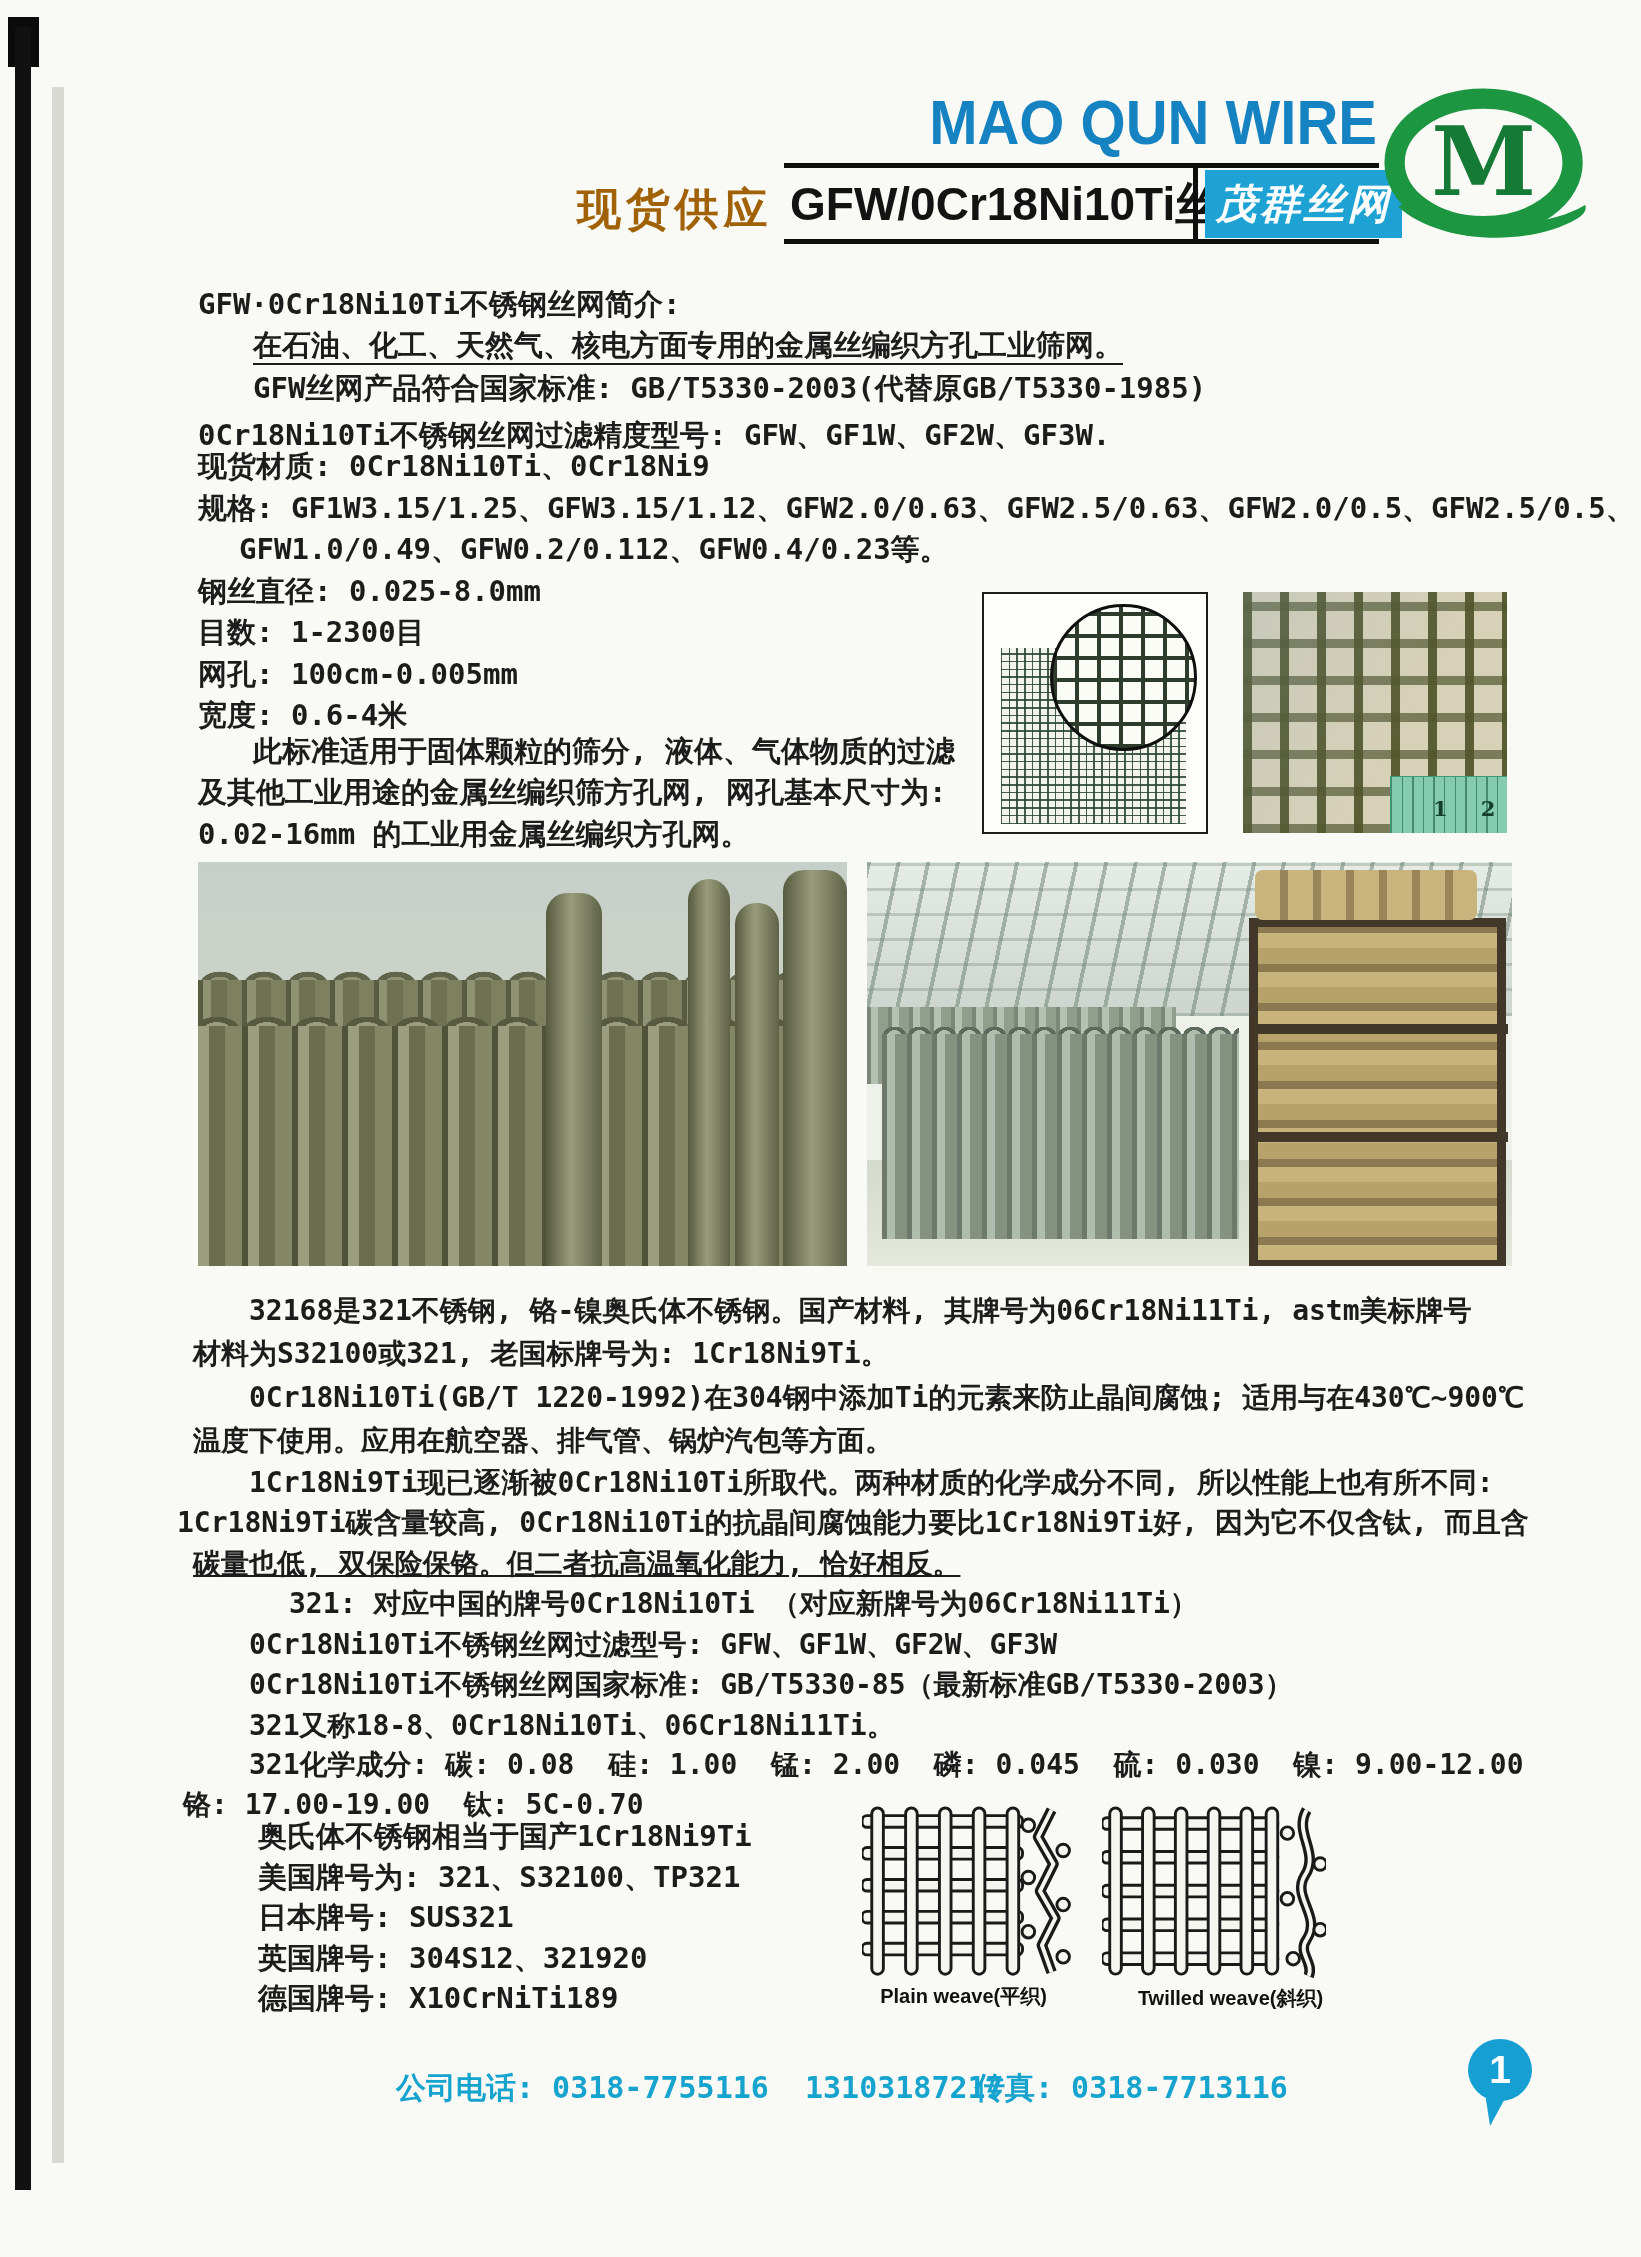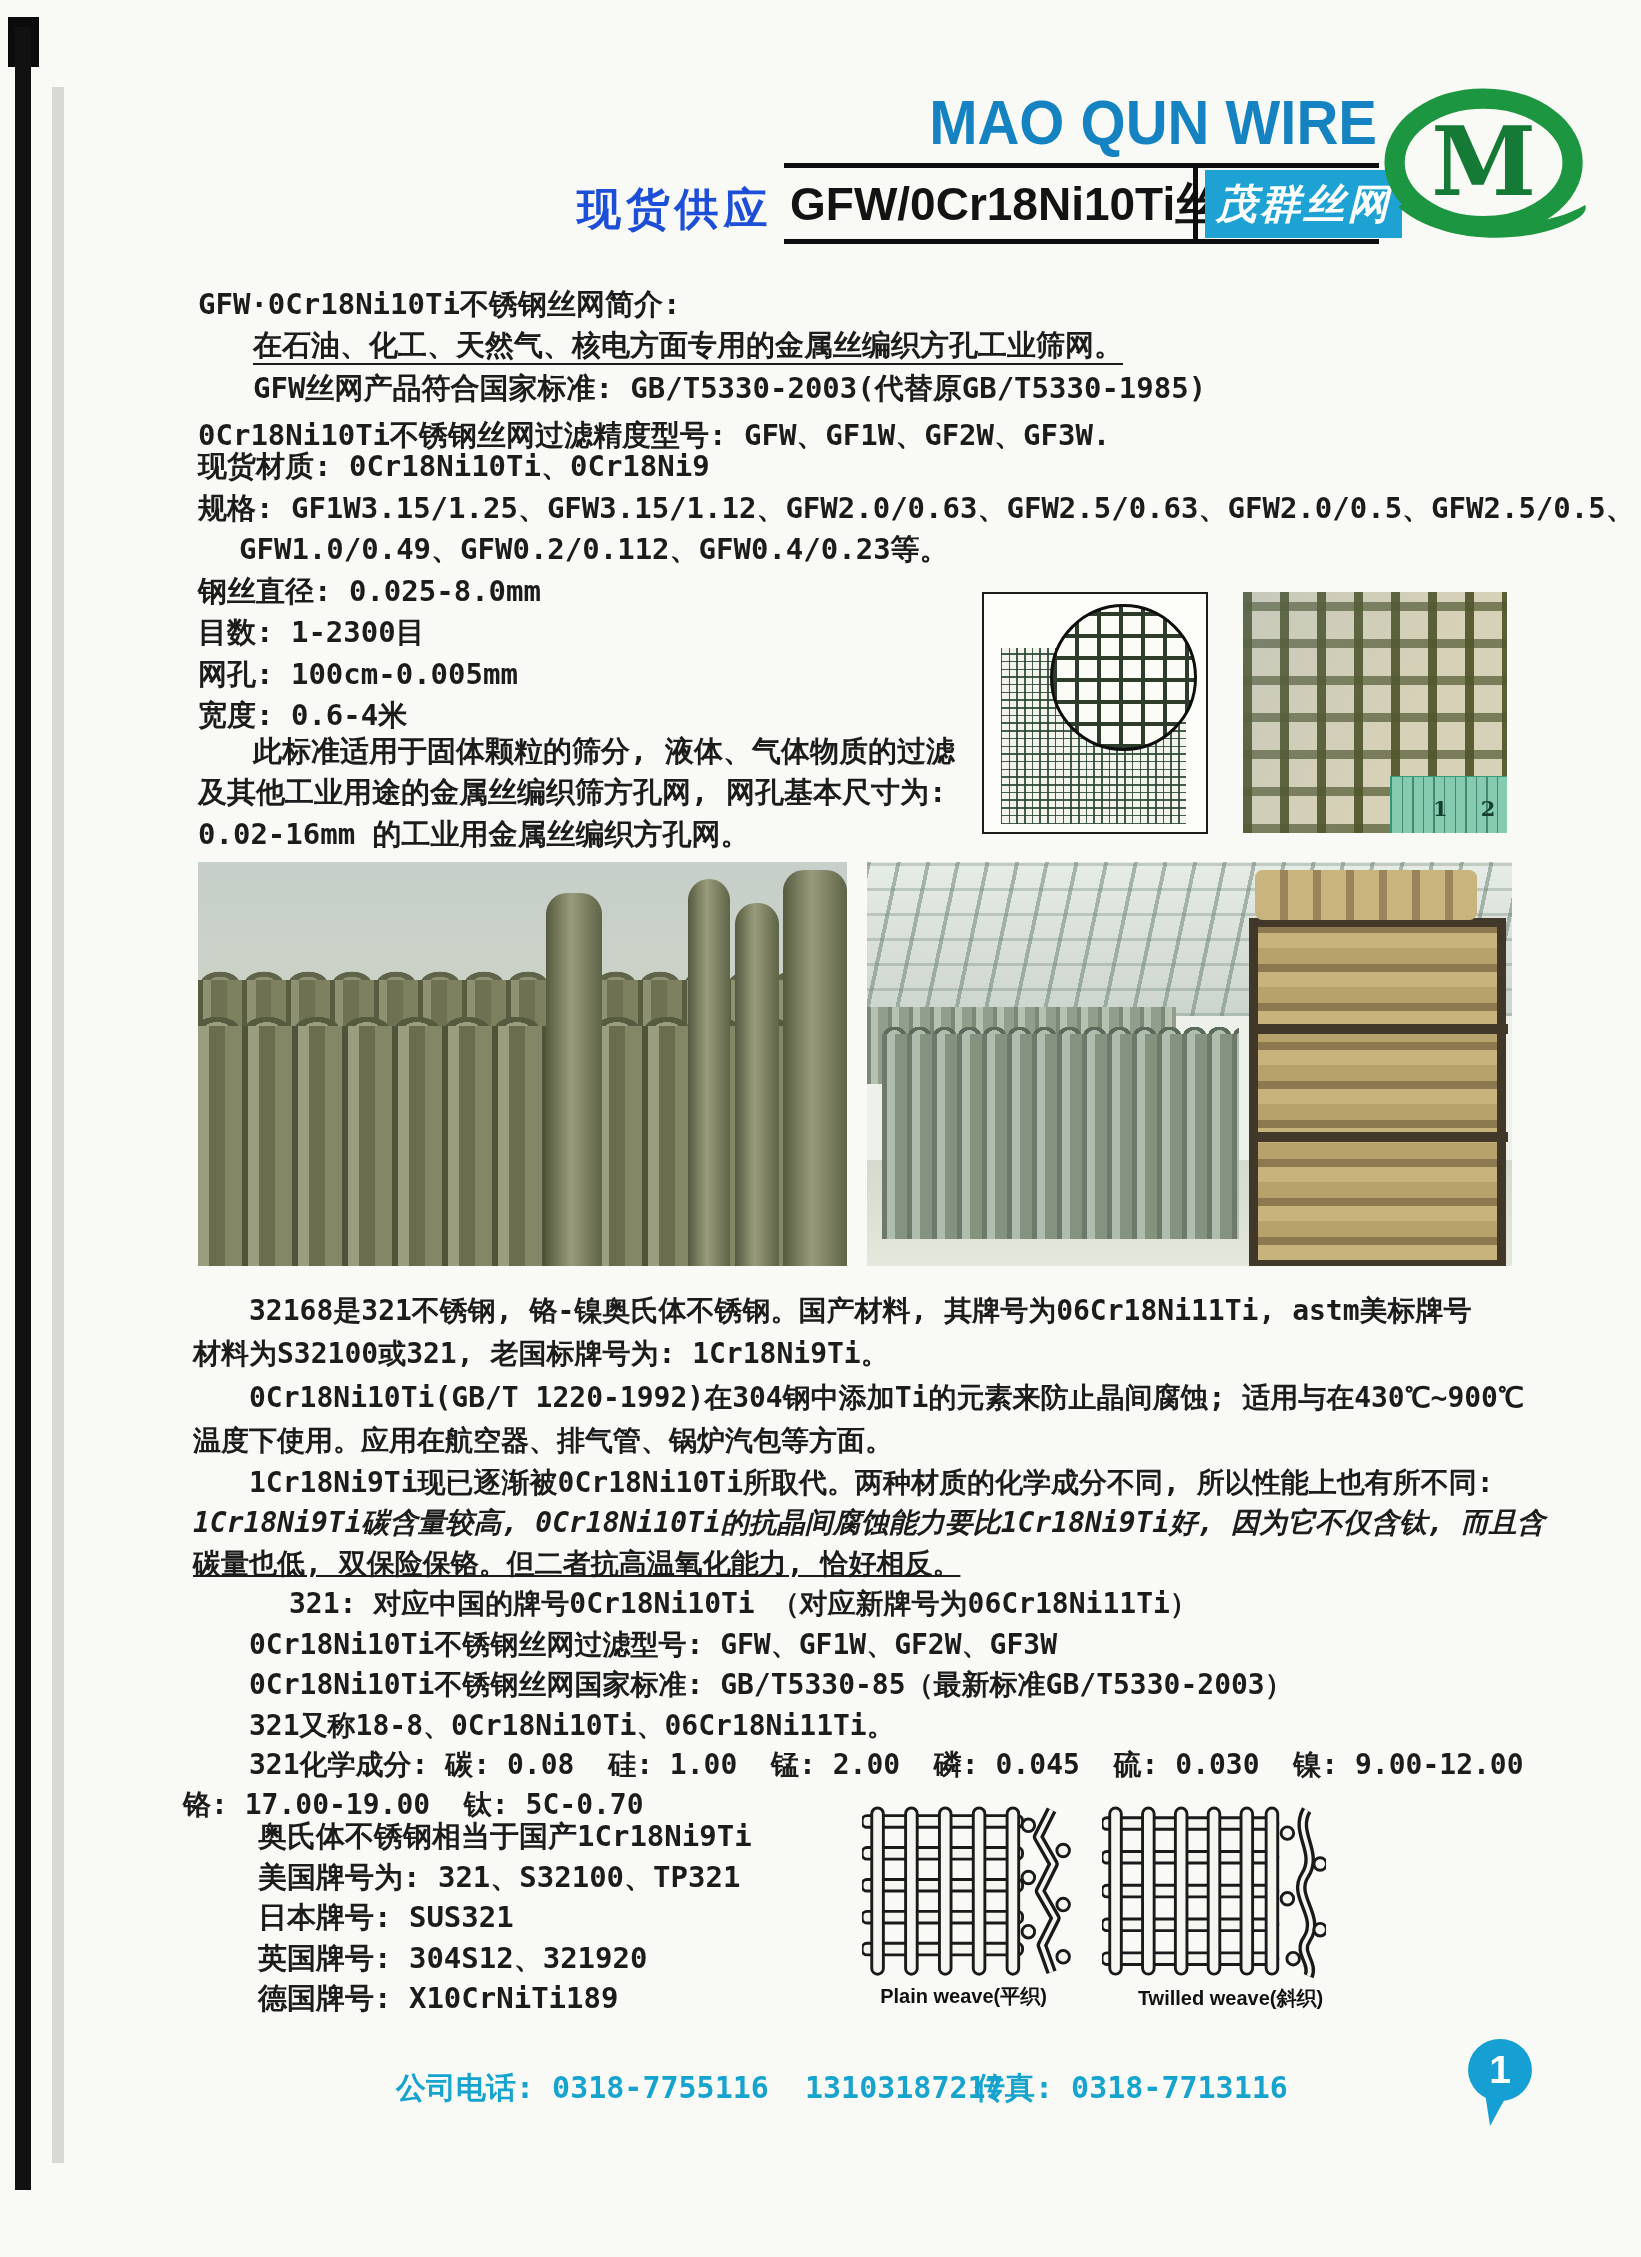--- a/index.html
+++ b/index.html
@@ -4,21 +4,21 @@
 <style>
   html,body{margin:0;padding:0;background:#e9e9e6;}
   #page{position:relative;width:1641px;height:2257px;background:#f9f9f5;overflow:hidden;
         font-family:"Liberation Sans",sans-serif;}
   
   .spine-block{position:absolute;left:7.7px;top:17.4px;width:31px;height:50px;background:#0b0b0b;}
   .spine-bar{position:absolute;left:15.4px;top:27px;width:15.4px;height:2163px;background:#111;}
   .spine-gray{position:absolute;left:52px;top:87px;width:11.6px;height:2076px;background:#d9d9d4;}
 
   
-  .supply{position:absolute;left:577px;top:180px;font-size:44px;font-weight:800;color:#1d4ed8;letter-spacing:4.8px;}
+  .supply{position:absolute;left:577px;top:180px;font-size:44px;font-weight:800;color:#a16207;letter-spacing:4.8px;}
   .brand{position:absolute;left:775px;top:85px;width:602px;text-align:right;font-size:58px;font-weight:800;
          color:#1583c2;letter-spacing:0px;transform:scaleY(1.1);transform-origin:top;}
   .rule{position:absolute;background:#0e0e0e;}
   .product{position:absolute;left:790px;top:174px;font-size:46px;font-weight:800;color:#131313;white-space:pre;}
   .banner{position:absolute;left:1205px;top:170px;width:197px;height:68px;background:#1ea2d4;
           display:flex;align-items:center;justify-content:center;}
   .banner span{color:#ffffff;font-size:41px;font-weight:900;font-style:italic;letter-spacing:2.9px;}
   .logo{position:absolute;left:1383px;top:83px;width:207px;height:182px;}
 
   
@@ -169,21 +169,21 @@
       <div class="shelf" style="top:205px;"></div>
     </div>
     <div class="rackTop"></div>
   </div>
 
   <div class="ln mid" style="left:249px;top:1292px;">32168是321不锈钢, 铬-镍奥氏体不锈钢。国产材料, 其牌号为06Cr18Ni11Ti, astm美标牌号</div>
   <div class="ln mid" style="left:193px;top:1335px;">材料为S32100或321, 老国标牌号为: 1Cr18Ni9Ti。</div>
   <div class="ln mid" style="left:249px;top:1379px;">0Cr18Ni10Ti(GB/T 1220-1992)在304钢中添加Ti的元素来防止晶间腐蚀; 适用与在430℃~900℃</div>
   <div class="ln mid" style="left:193px;top:1422px;">温度下使用。应用在航空器、排气管、锅炉汽包等方面。</div>
   <div class="ln mid" style="left:249px;top:1464px;">1Cr18Ni9Ti现已逐渐被0Cr18Ni10Ti所取代。两种材质的化学成分不同, 所以性能上也有所不同:</div>
-  <div class="ln mid" style="left:193px;top:1504px;font-style:italic;">1Cr18Ni9Ti碳含量较高, 0Cr18Ni10Ti的抗晶间腐蚀能力要比1Cr18Ni9Ti好, 因为它不仅含钛, 而且含</div>
+  <div class="ln mid" style="left:177px;top:1504px;">1Cr18Ni9Ti碳含量较高, 0Cr18Ni10Ti的抗晶间腐蚀能力要比1Cr18Ni9Ti好, 因为它不仅含钛, 而且含</div>
   <div class="ln mid" style="left:193px;top:1545px;text-decoration:underline;">碳量也低, 双保险保铬。但二者抗高温氧化能力, 恰好相反。</div>
   <div class="ln mid" style="left:265px;top:1585px;margin-left:24px;">321: 对应中国的牌号0Cr18Ni10Ti （对应新牌号为06Cr18Ni11Ti）</div>
   <div class="ln mid" style="left:249px;top:1626px;">0Cr18Ni10Ti不锈钢丝网过滤型号: GFW、GF1W、GF2W、GF3W</div>
   <div class="ln mid" style="left:249px;top:1666px;">0Cr18Ni10Ti不锈钢丝网国家标准: GB/T5330-85（最新标准GB/T5330-2003）</div>
   <div class="ln mid" style="left:249px;top:1707px;">321又称18-8、0Cr18Ni10Ti、06Cr18Ni11Ti。</div>
   <div class="ln mid" style="left:249px;top:1746px;">321化学成分: 碳: 0.08  硅: 1.00  锰: 2.00  磷: 0.045  硫: 0.030  镍: 9.00-12.00</div>
   <div class="ln mid" style="left:183px;top:1786px;">铬: 17.00-19.00  钛: 5C-0.70</div>
 
   <div class="ln list" style="left:258px;top:1817px;">奥氏体不锈钢相当于国产1Cr18Ni9Ti</div>
   <div class="ln list" style="left:258px;top:1858px;">美国牌号为: 321、S32100、TP321</div>

